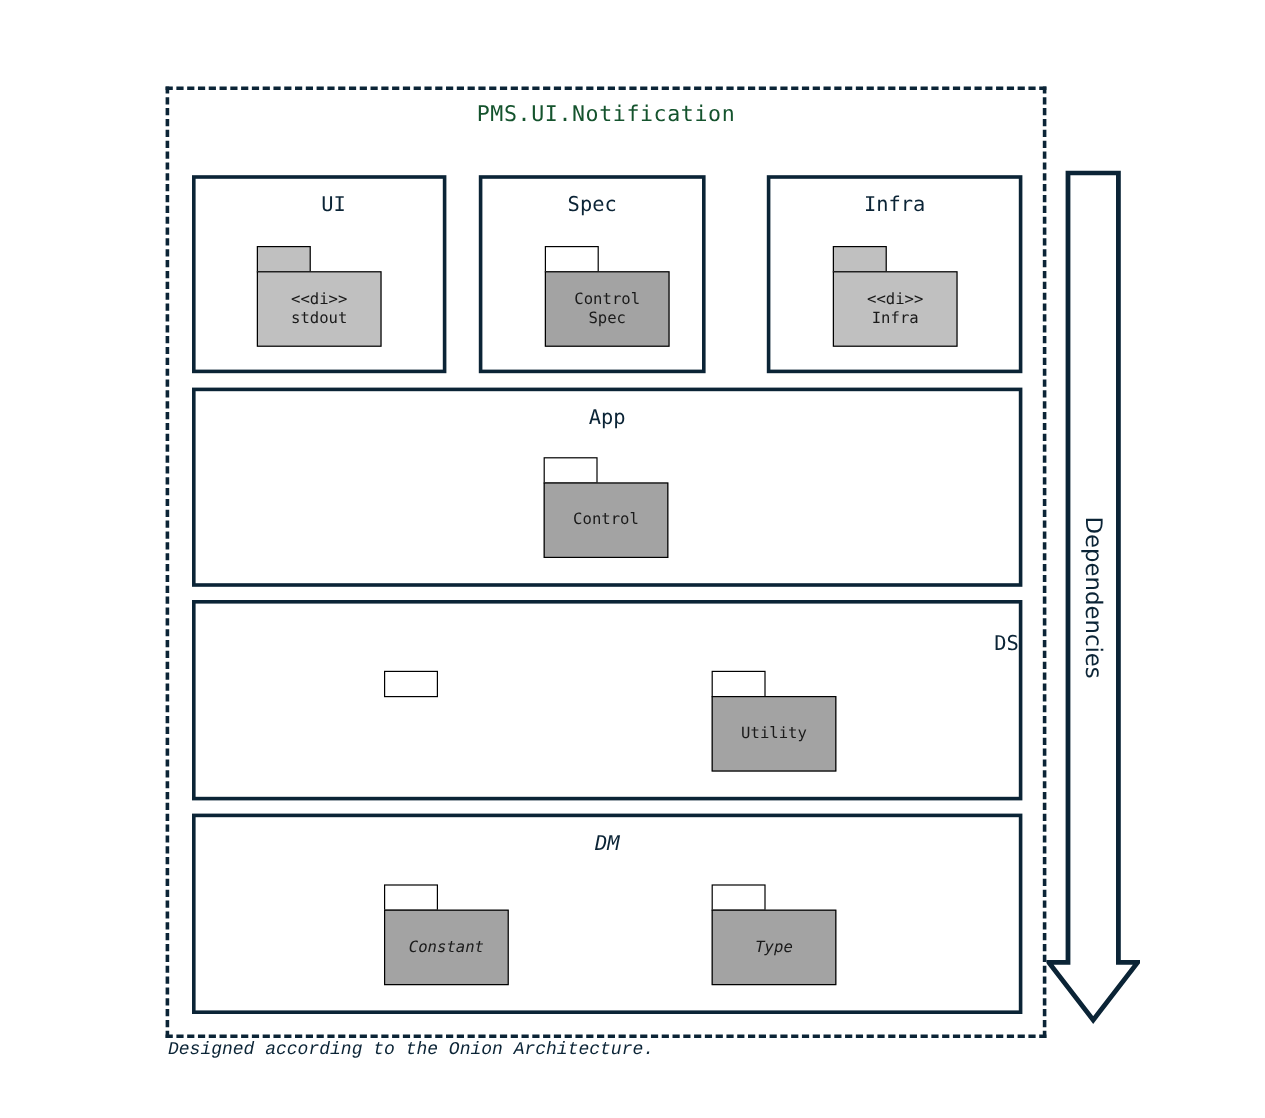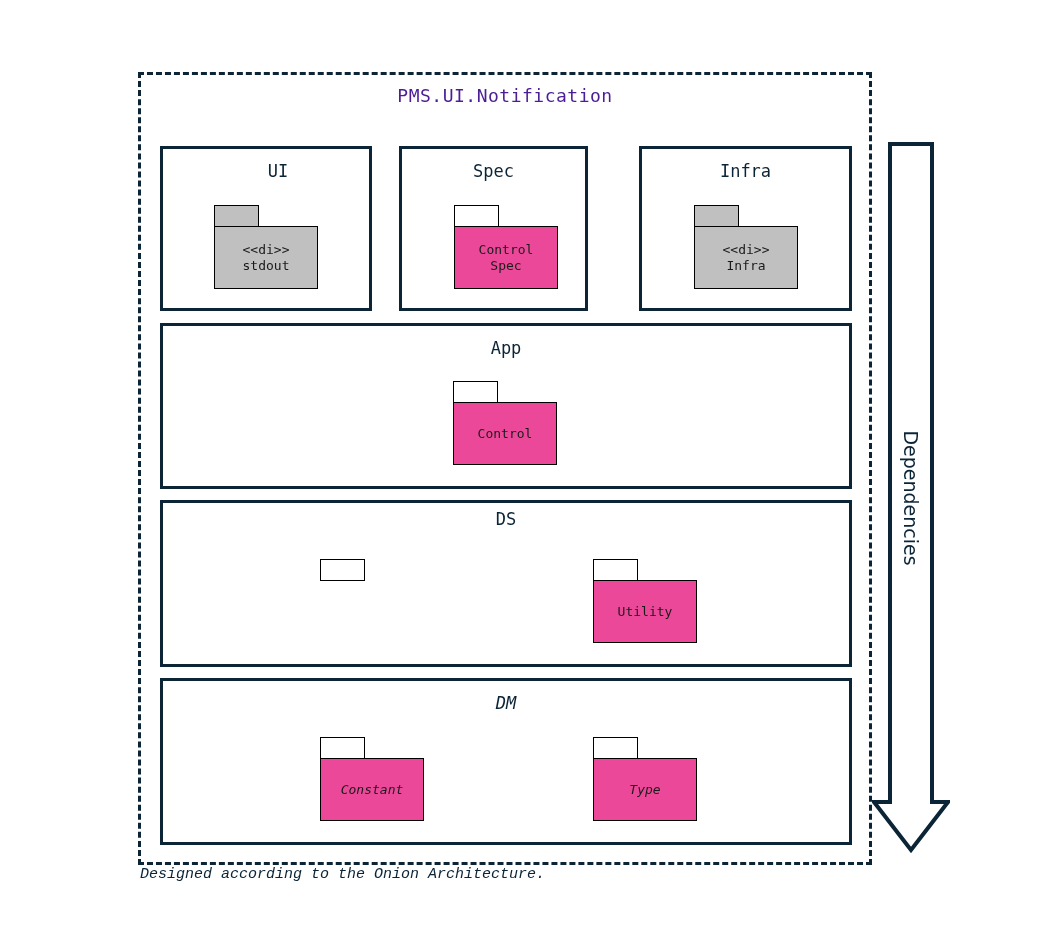--- a/index.html
+++ b/index.html
@@ -33,21 +33,21 @@
     background: transparent;
   }
   .namespace-title {
     position: absolute;
     left: 138px;
     top: 85px;
     width: 734px;
     text-align: center;
     font-size: 18px;
     letter-spacing: 0.5px;
-    color: #4c1d95;
+    color: #14532d;
     white-space: nowrap;
   }
 
   
   .layer-box {
     position: absolute;
     box-sizing: border-box;
     border: 3px solid #0b2436;
     background: #ffffff;
   }
@@ -77,21 +77,21 @@
     background: #ffffff;
   }
   .folder .folder-body {
     position: absolute;
     left: 0;
     top: 21px;
     width: 104px;
     height: 63px;
     box-sizing: border-box;
     border: 1px solid #000000;
-    background: #ec4899;
+    background: #a3a3a3;
     display: flex;
     flex-direction: column;
     align-items: center;
     justify-content: center;
     line-height: 1.22;
   }
   .folder.shaded .folder-tab,
   .folder.shaded .folder-body {
     background: #c0c0c0;
   }
@@ -191,21 +191,21 @@
     <div class="layer-title" style="top:12px;">App</div>
     <div class="folder" style="left:290px; top:55px;">
       <div class="folder-tab"></div>
       <div class="folder-body">
         <div class="folder-label">Control</div>
       </div>
     </div>
   </div>
 
   <div class="layer-box" style="left:160px; top:500px; width:692px; height:167px;">
-    <div class="layer-title" style="top:6px;">DS</div>
+    <div class="layer-title" style="top:24px;text-align:right;">DS</div>
     <div class="folder" style="left:157px; top:56px;">
       <div class="folder-tab"></div>
     </div>
     <div class="folder" style="left:430px; top:56px;">
       <div class="folder-tab"></div>
       <div class="folder-body">
         <div class="folder-label">Utility</div>
       </div>
     </div>
   </div>

